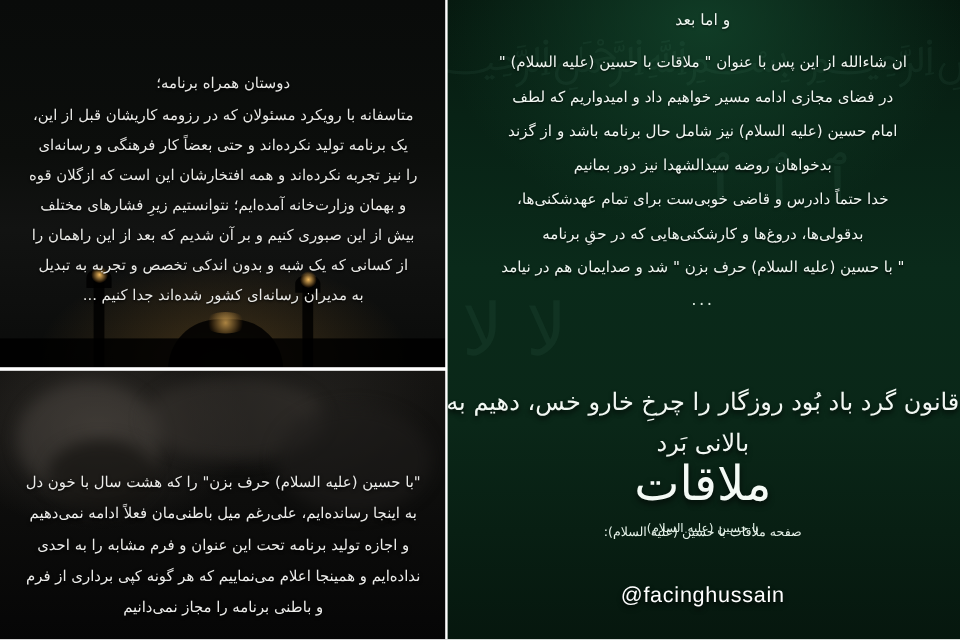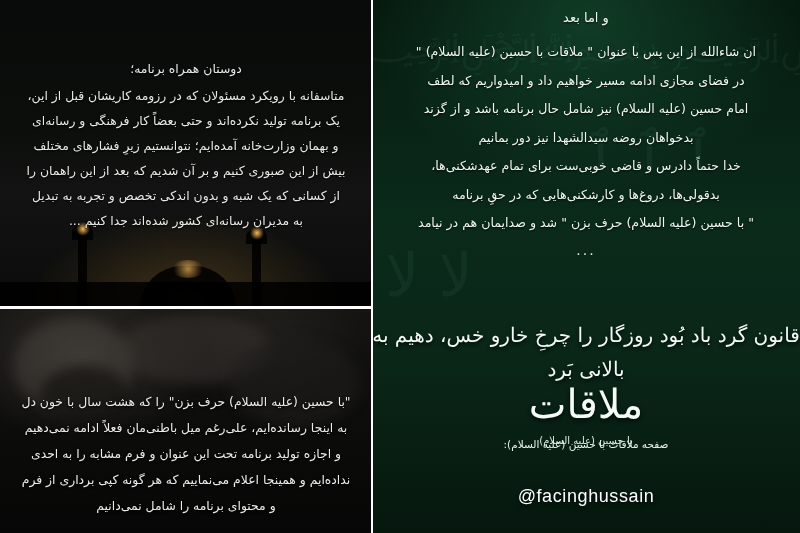--- a/index.html
+++ b/index.html
@@ -242,39 +242,40 @@
     <div class="minaret" style="left:140px;width:96px;height:42px;border-radius:48px 48px 0 0;"></div>
     <div class="minaret" style="left:0;width:372px;height:26px;"></div>
     <div class="glow-dot" style="left:76px;bottom:72px;width:14px;height:14px;"></div>
     <div class="glow-dot" style="left:250px;bottom:68px;width:14px;height:14px;"></div>
     <div class="glow-dot" style="left:170px;bottom:30px;width:36px;height:18px;opacity:.7"></div>
 
     <div class="text-block">
       <div class="line first">دوستان همراه برنامه؛</div>
       <div class="line">متاسفانه با رویکرد مسئولان که در رزومه کاریشان قبل از این،</div>
       <div class="line">یک برنامه تولید نکرده‌اند و حتی بعضاً کار فرهنگی و رسانه‌ای</div>
+      <div class="line">را نیز تجربه نکرده‌اند و همه افتخارشان این است که ازگلان قوه</div>
       <div class="line">و بهمان وزارت‌خانه آمده‌ایم؛ نتوانستیم زیرِ فشارهای مختلف</div>
       <div class="line">بیش از این صبوری کنیم و بر آن شدیم که بعد از این راهمان را</div>
       <div class="line">از کسانی که یک شبه و بدون اندکی تخصص و تجربه به تبدیل</div>
       <div class="line">به مدیران رسانه‌ای کشور شده‌اند جدا کنیم ...</div>
     </div>
   </div>
 
   <div class="panel" id="panel-bottom-left">
     <div class="studio-shape" style="left:14px;top:10px;width:120px;height:96px;background:rgba(90,84,76,0.35);"></div>
     <div class="studio-shape" style="left:120px;top:6px;width:150px;height:70px;background:rgba(60,56,50,0.45);"></div>
     <div class="studio-shape" style="left:230px;top:30px;width:130px;height:90px;background:rgba(30,28,26,0.6);"></div>
     <div class="studio-shape" style="left:40px;top:58px;width:90px;height:60px;background:rgba(20,18,16,0.7);"></div>
 
     <div class="text-block">
       <div class="line">"با حسین (علیه السلام) حرف بزن" را که هشت سال با خون دل</div>
       <div class="line">به اینجا رسانده‌ایم، علی‌رغم میل باطنی‌مان فعلاً ادامه نمی‌دهیم</div>
       <div class="line">و اجازه تولید برنامه تحت این عنوان و فرم مشابه را به احدی</div>
       <div class="line">نداده‌ایم و همینجا اعلام می‌نماییم که هر گونه کپی برداری از فرم</div>
-      <div class="line">و محتوای برنامه را شامل نمی‌دانیم</div>
+      <div class="line">و باطنی برنامه را مجاز نمی‌دانیم</div>
     </div>
   </div>
 
   <div class="panel" id="panel-right">
     <div class="wm" style="top:18px;left:-20px;">﷽ ﷽ ﷽</div>
     <div class="wm" style="top:120px;left:168px;font-size:54px;margin-left:45px;">ٱ ٱ ٱ</div>
     <div class="wm" style="top:240px;left:-40px;font-size:60px;">ﻻ ﻻ ﻻ</div>
 
     <div class="header">و اما بعد</div>
 

